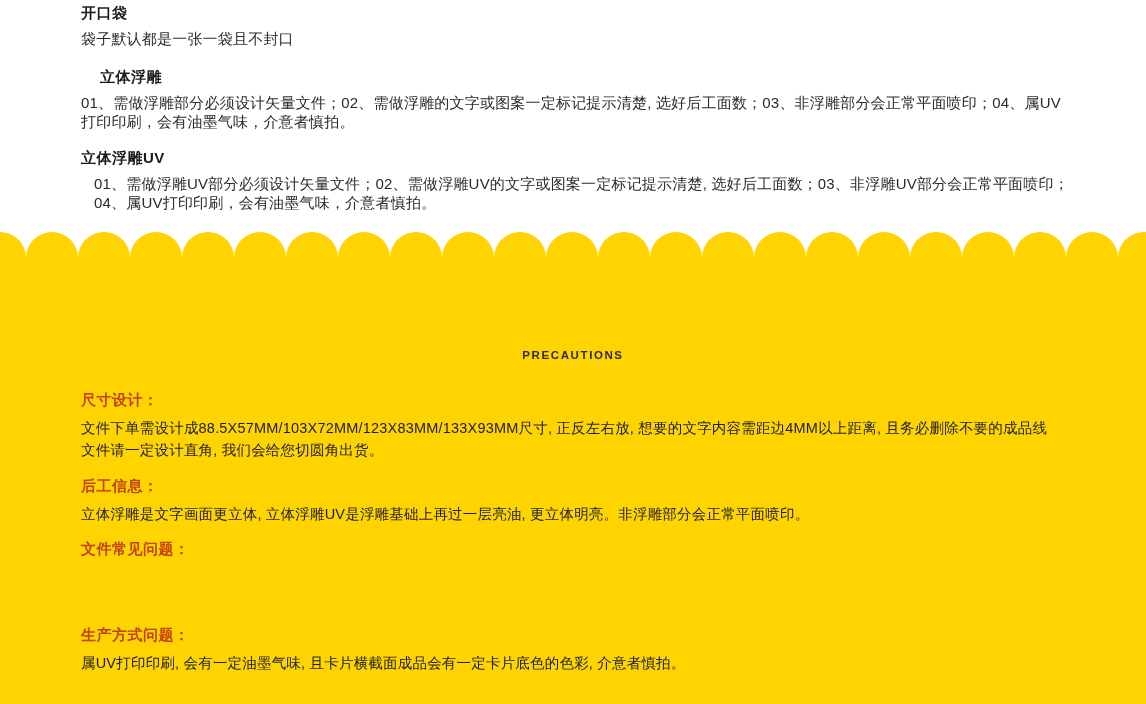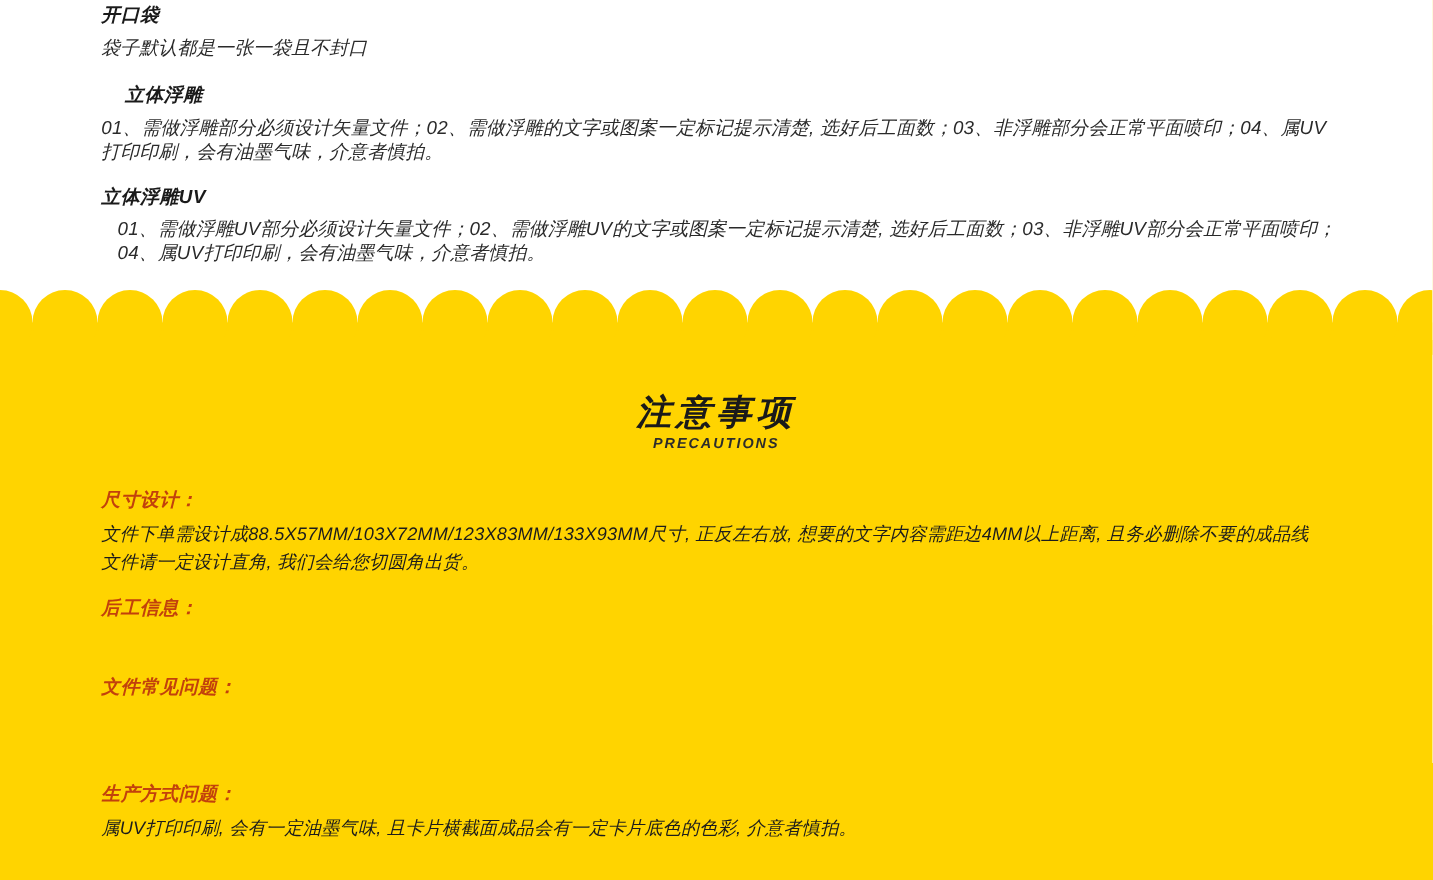--- a/index.html
+++ b/index.html
@@ -10,21 +10,20 @@
     height: 704px;
     overflow: hidden;
     background: #ffffff;
     font-family: "Liberation Sans", "DejaVu Sans", sans-serif;
   }
   .page {
     position: relative;
     width: 1146px;
     height: 500px;
     background: #ffffff;
-    font-style: italic;
   }
 
   
   .top-section {
     position: absolute;
     top: 0;
     left: 0;
     width: 1146px;
     height: 240px;
     background: #ffffff;
@@ -159,27 +158,27 @@
         <circle cx="936" cy="26" r="26"></circle>
         <circle cx="988" cy="26" r="26"></circle>
         <circle cx="1040" cy="26" r="26"></circle>
         <circle cx="1092" cy="26" r="26"></circle>
         <circle cx="1144" cy="26" r="26"></circle>
       </g>
     </svg>
   </div>
 
   <div class="bottom-section">
-    <div class="section-title">注意事项</div>
     <div class="section-sub">PRECAUTIONS</div>
 
     <div class="pb-title" id="p0-title">尺寸设计：</div>
     <div class="pb-body" id="p0-body">文件下单需设计成88.5X57MM/103X72MM/123X83MM/133X93MM尺寸, 正反左右放, 想要的文字内容需距边4MM以上距离, 且务必删除不要的成品线文件请一定设计直角, 我们会给您切圆角出货。</div>
 
     <div class="pb-title" id="p1-title">后工信息：</div>
+    <div class="pb-body" id="p1-body">立体浮雕是文字画面更立体, 立体浮雕UV是浮雕基础上再过一层亮油, 更立体明亮。非浮雕部分会正常平面喷印。</div>
 
     <div class="pb-title" id="p2-title">文件常见问题：</div>
 
     <div class="pb-title" id="p3-title">生产方式问题：</div>
     <div class="pb-body" id="p3-body">属UV打印印刷, 会有一定油墨气味, 且卡片横截面成品会有一定卡片底色的色彩, 介意者慎拍。</div>
   </div>
 
 </div>
 
 </body></html>

